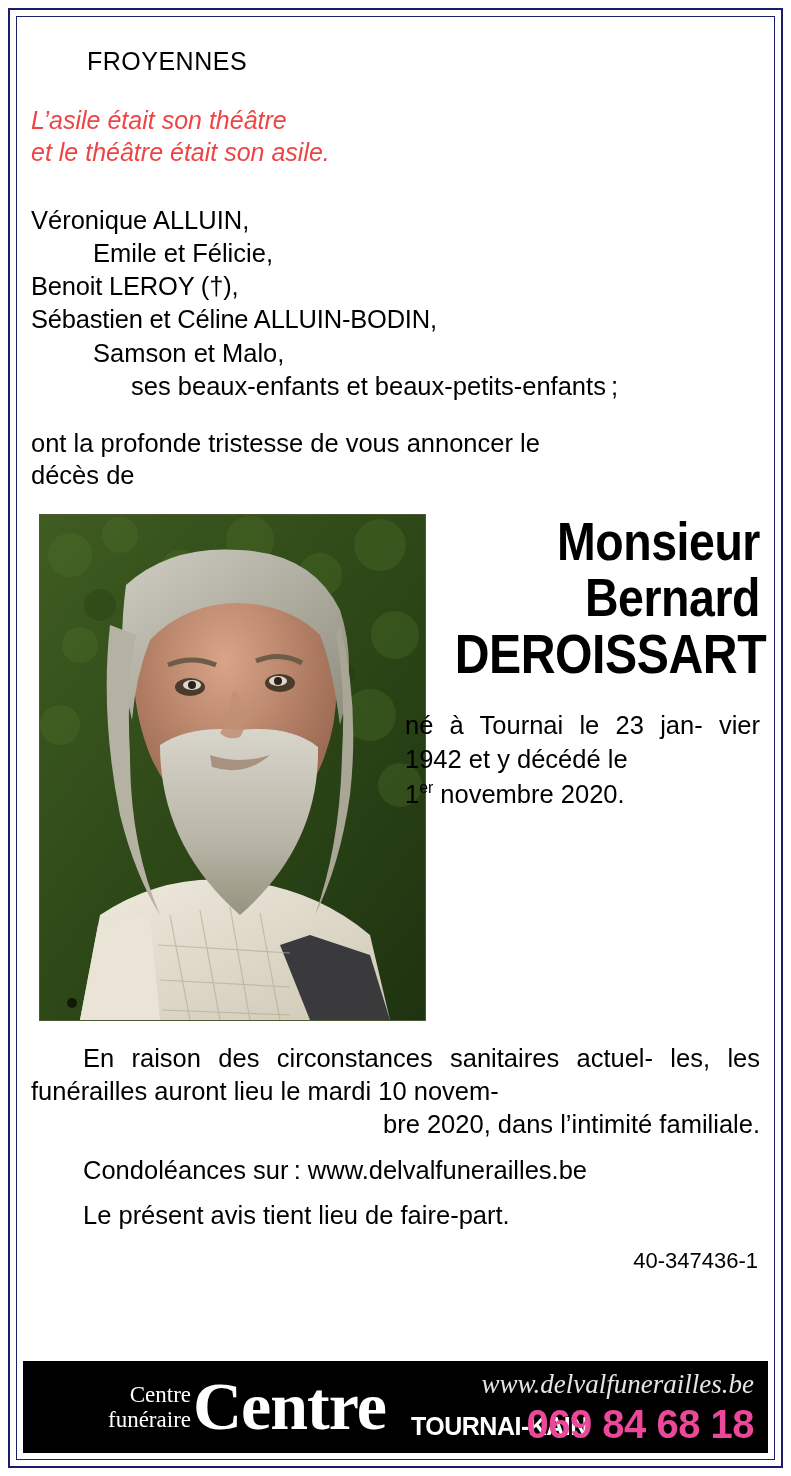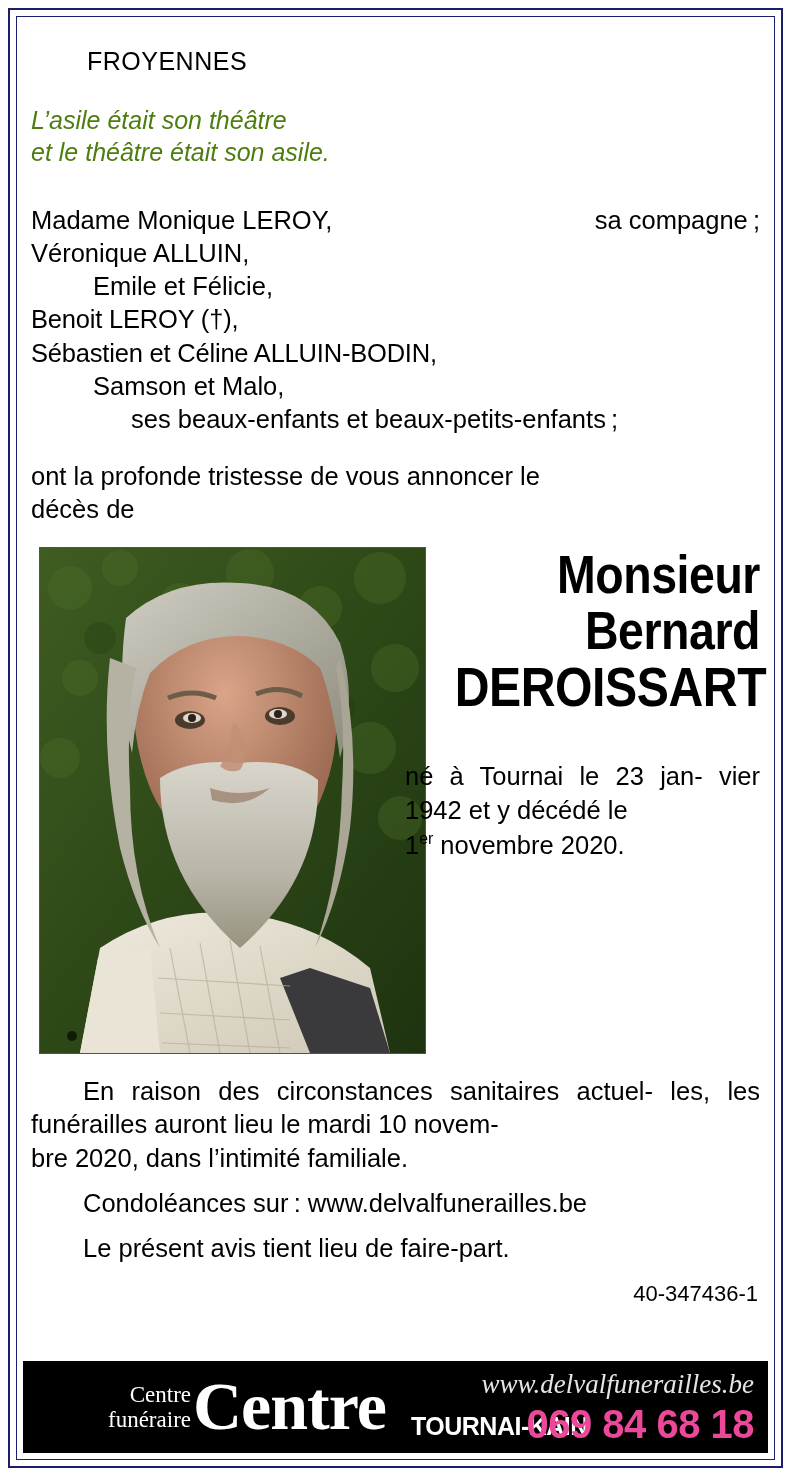--- a/index.html
+++ b/index.html
@@ -55,21 +55,21 @@
     padding-left: 56px;
     padding-top: 22px;
     font-family: "Liberation Sans", sans-serif;
   }
 
   .epitaph {
     font-style: italic;
     font-size: 25px;
     line-height: 1.28;
     margin-top: 28px;
-    color: #4d7c0f;
+    color: #ef4444;
   }
 
   .family {
     margin-top: 36px;
     font-size: 25.5px;
     line-height: 1.3;
     color: #000;
   }
   .fam-line {
     white-space: pre;
@@ -126,42 +126,42 @@
     line-height: 1.03;
     letter-spacing: -0.5px;
     color: #000;
     font-family: "Liberation Sans", sans-serif;
     transform: scaleX(0.86);
     transform-origin: right center;
   }
   .deceased-name div { white-space: nowrap; }
   .dn-last { font-size: 56px; }
   .birthdeath {
-    margin-top: 44px;
+    margin-top: 26px;
     font-size: 25.5px;
     line-height: 1.33;
     color: #000;
     text-align: justify;
     text-justify: inter-word;
   }
   .birthdeath .lastline { display: block; text-align: left; }
   sup { font-size: 0.62em; vertical-align: super; }
 
   .bottom {
     margin-top: 18px;
     font-size: 25.5px;
     line-height: 1.3;
     color: #000;
   }
   .bottom .para {
     text-align: justify;
     text-justify: inter-word;
     text-indent: 52px;
   }
-  .bottom .para span.last { display: block; text-align: left; text-indent: 0; }
+  .bottom .para span.last { display: block; text-align: right; text-indent: 0; }
   .bottom .line {
     padding-left: 52px;
     margin-top: 12px;
     white-space: nowrap;
   }
 
   .refnum {
     margin-top: 16px;
     text-align: right;
     font-size: 22px;
@@ -243,24 +243,20 @@
       <div class="content">
 
         <div class="locality">FROYENNES</div>
 
         <div class="epitaph">
           <div>L’asile était son théâtre</div>
           <div>et le théâtre était son asile.</div>
         </div>
 
         <div class="family">
-          <div class="fam-row">
-            <span class="rel">Madame Monique LEROY,</span>
-            <span>sa compagne ;</span>
-          </div>
           <div class="fam-line">Véronique ALLUIN,</div>
           <div class="fam-line indent1">Emile et Félicie,</div>
           <div class="fam-line narrow">Benoit LEROY (†),</div>
           <div class="fam-line narrow">Sébastien et Céline ALLUIN-BODIN,</div>
           <div class="fam-line indent1">Samson et Malo,</div>
           <div class="fam-line indent2">ses beaux-enfants et beaux-petits-enfants ;</div>
         </div>
 
         <div class="announce">
           <span>ont la profonde tristesse de vous annoncer le</span>

